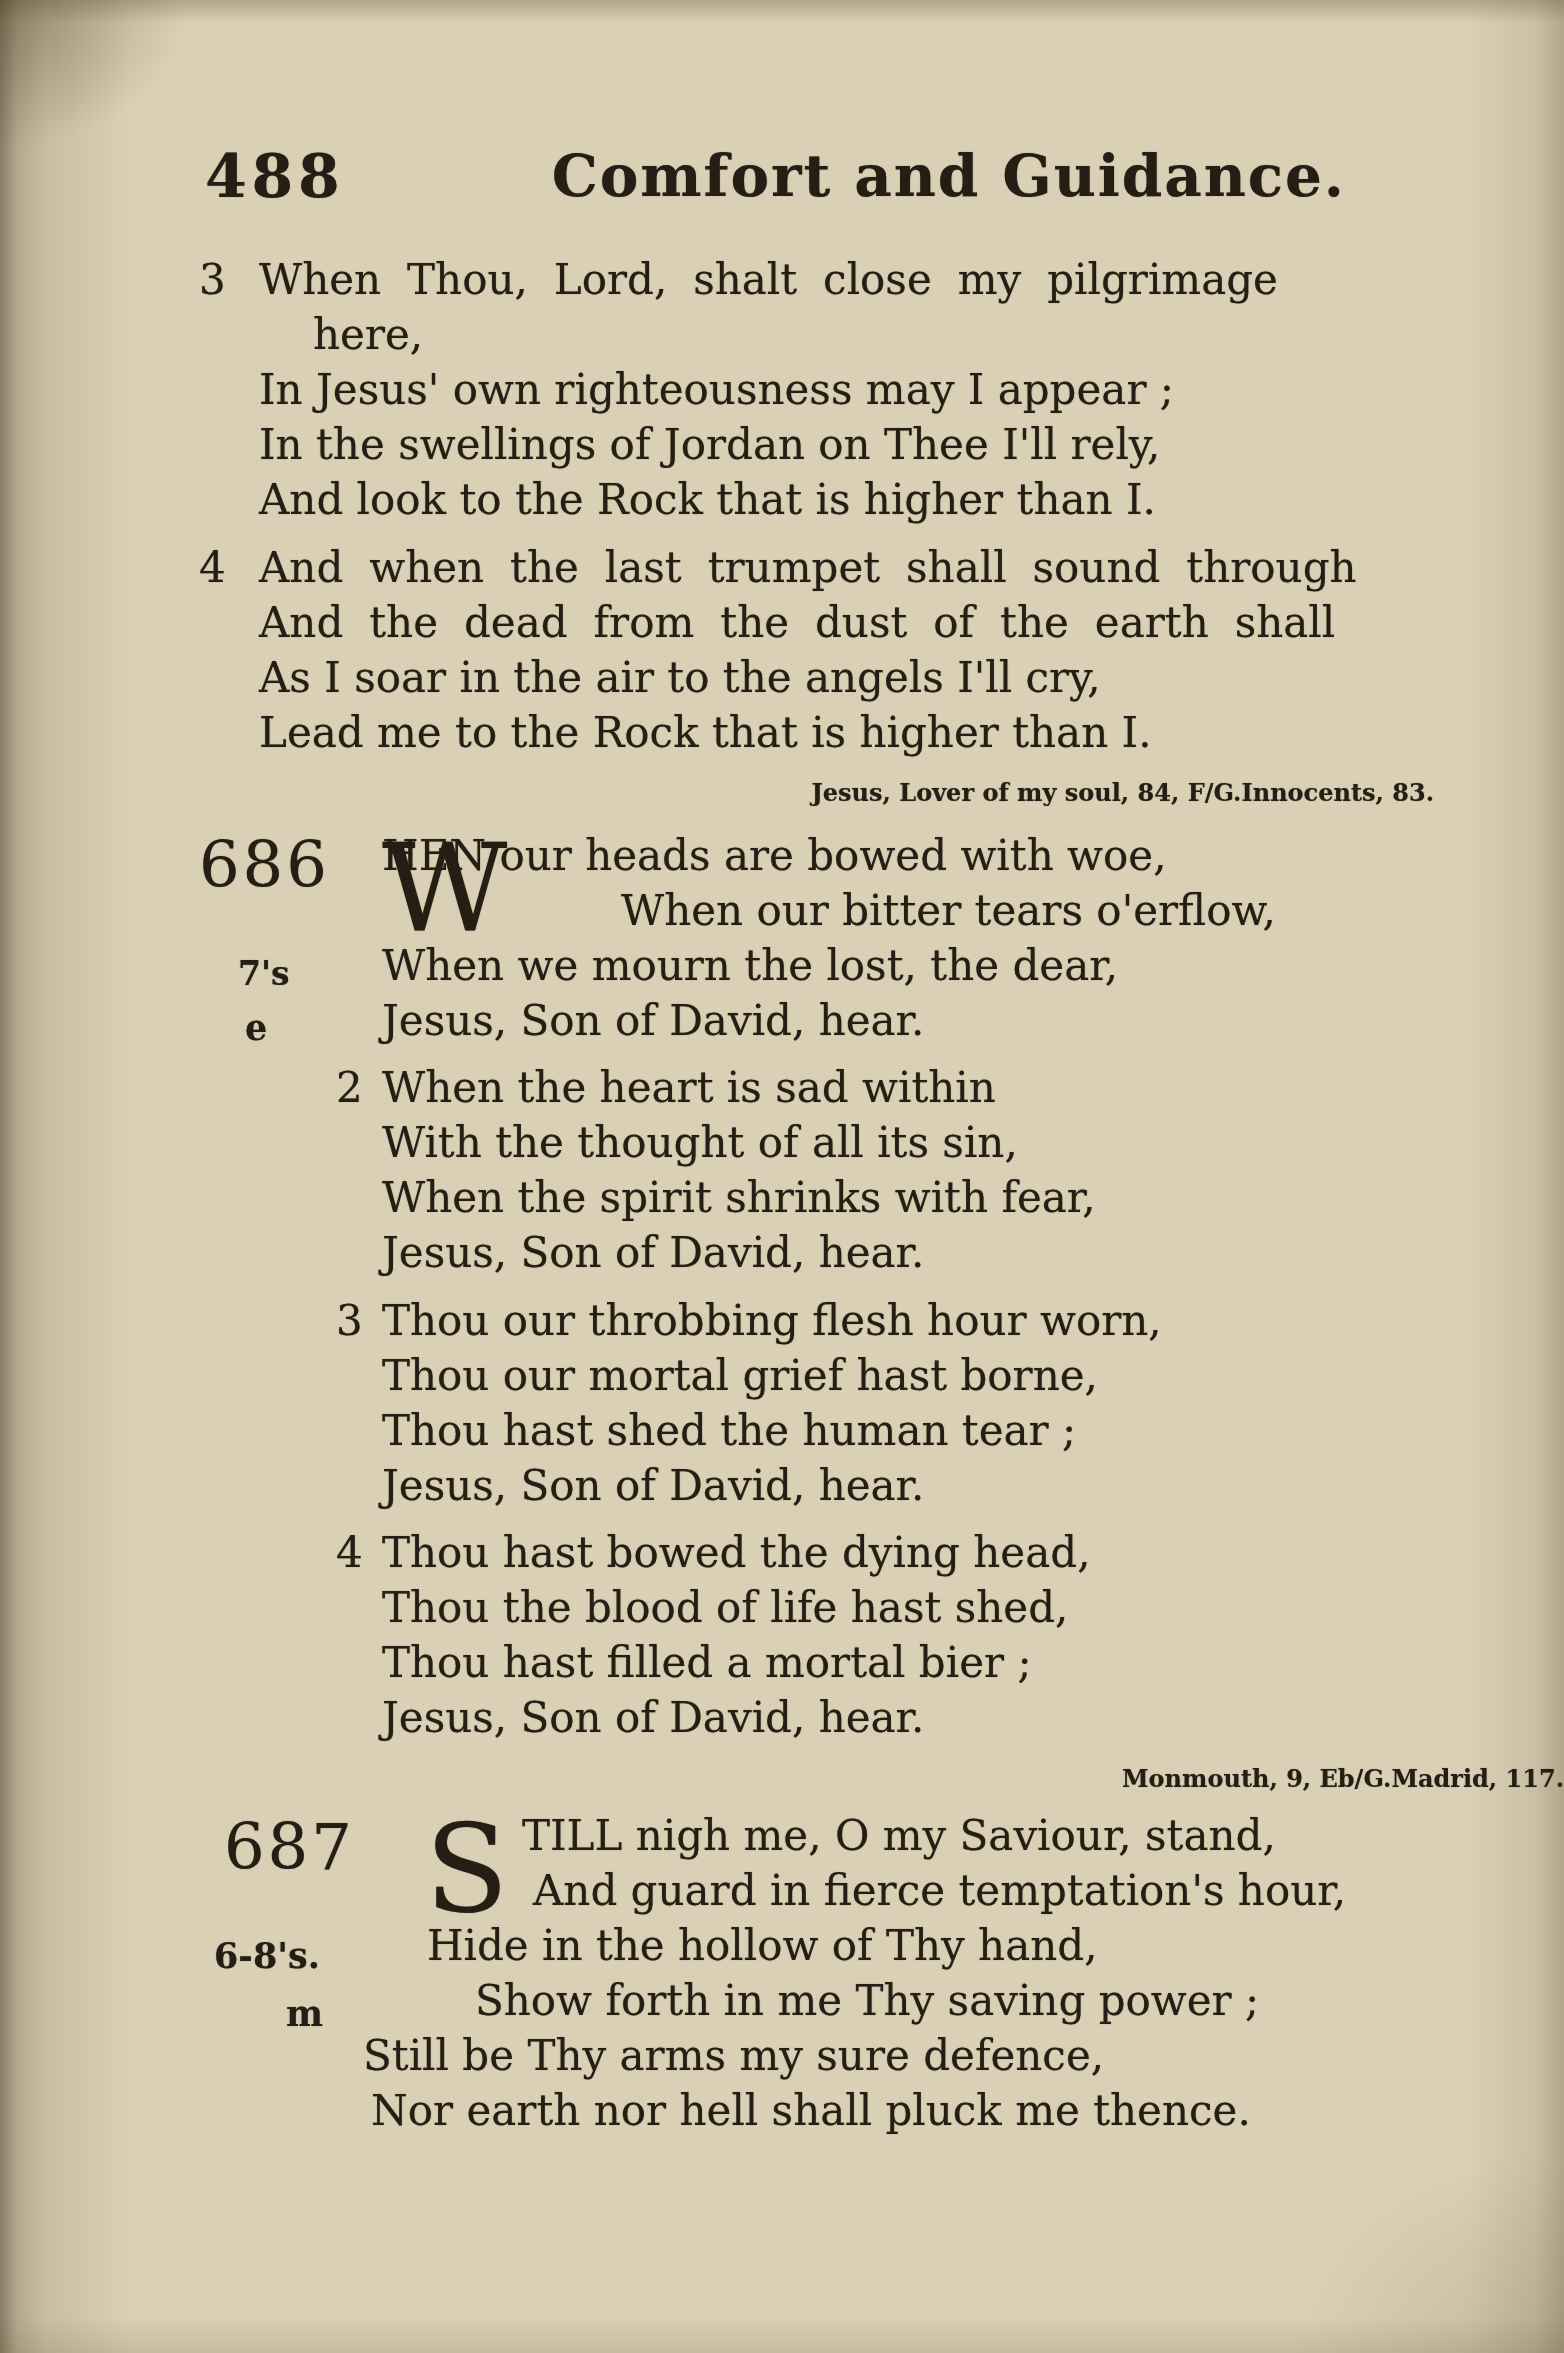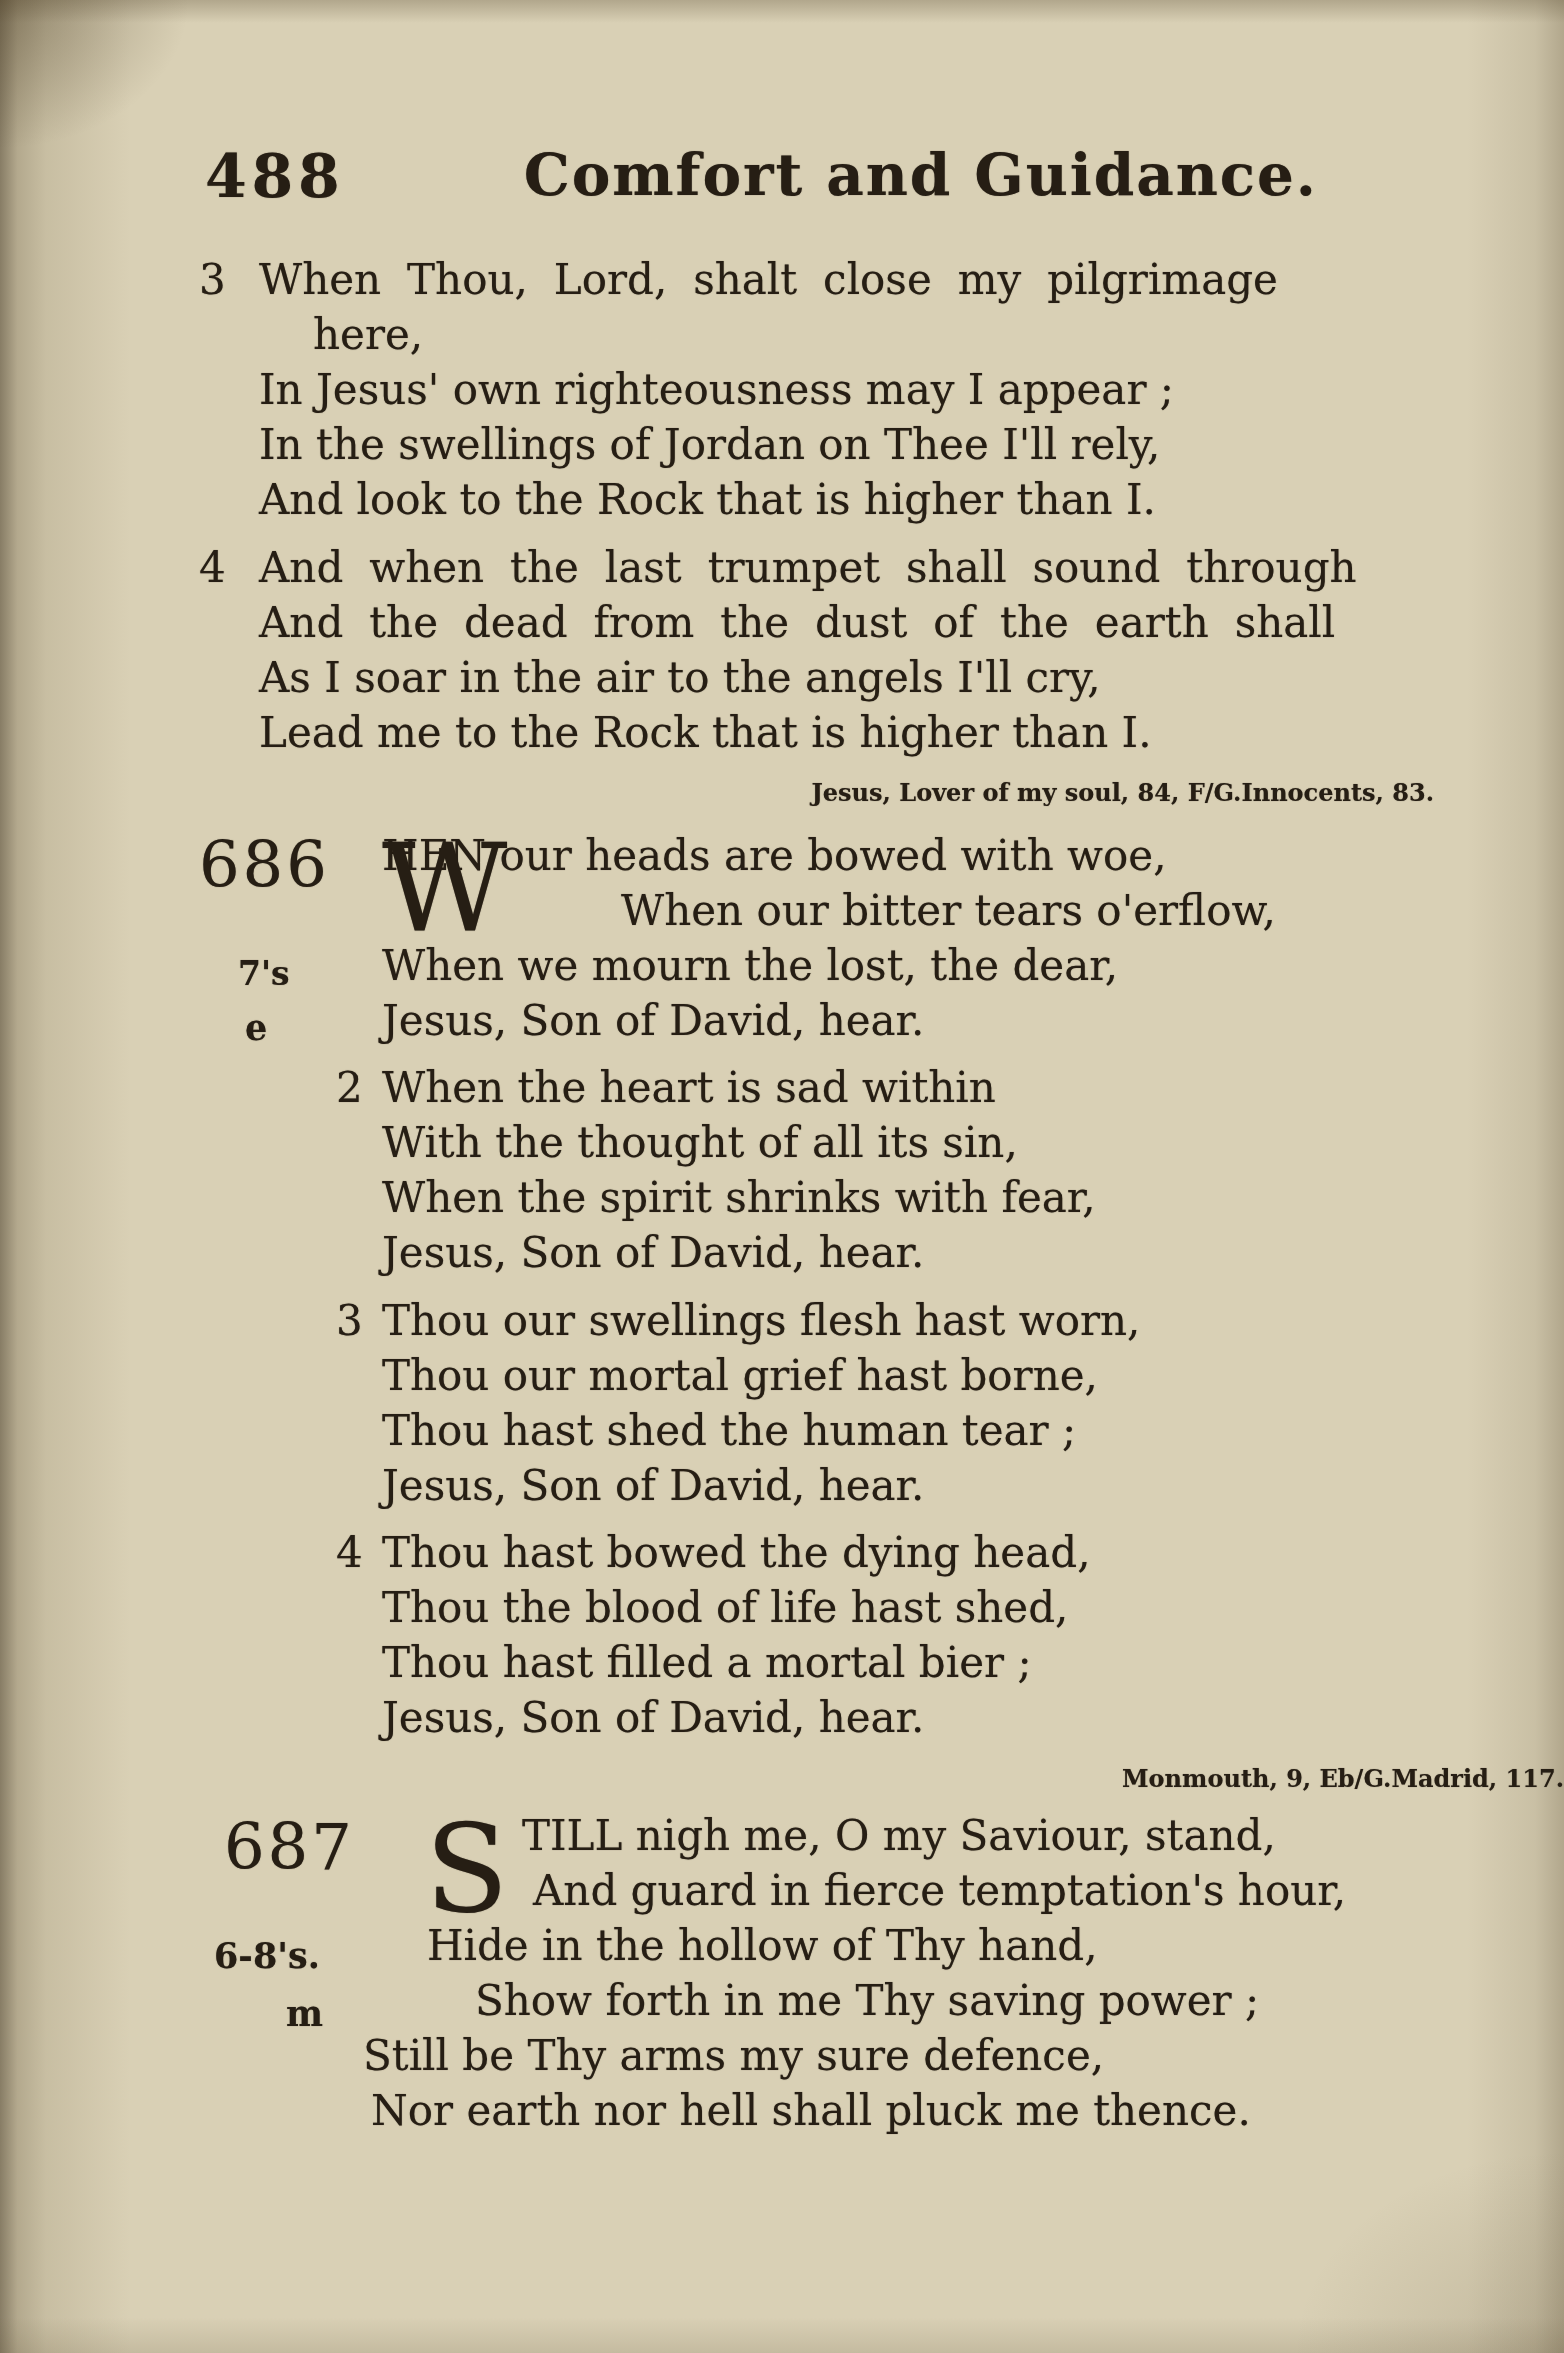--- a/index.html
+++ b/index.html
@@ -16,21 +16,21 @@
     background-image:
       radial-gradient(270px 212px at 0 0, rgba(74,60,36,.42), rgba(74,60,36,0) 70%),
       radial-gradient(386px 290px at 100% 100%, rgba(86,72,46,.18), rgba(86,72,46,0) 70%),
       linear-gradient(180deg, rgba(86,72,46,.30) 0, rgba(86,72,46,0) 23px),
       linear-gradient(0deg, rgba(86,72,46,.16) 0, rgba(86,72,46,0) 37px),
       linear-gradient(90deg, rgba(60,48,28,.52) 0, rgba(92,78,50,.30) 17.4px, rgba(110,96,64,.16) 46px, rgba(120,106,74,0) 130px),
       linear-gradient(270deg, rgba(86,72,46,.30) 0, rgba(86,72,46,.12) 29px, rgba(86,72,46,0) 97px);
     overflow: hidden;
   }
 
-  .header { display: flex; align-items: flex-start; padding: 141px 145px 0 205px; }
+  .header { display: flex; align-items: center; padding: 141px 145px 0 205px; gap: 28px; }
   .pgnum   { font-size: 60px; font-weight: bold; letter-spacing: 4.8px; }
   .pgtitle { font-size: 58px; font-weight: bold; letter-spacing: 1.9px; margin-left: 179px; white-space: nowrap; }
 
   .cont { margin: 41px 130px 0 199px; font-size: 42px; line-height: 55px; }
   .stanza { margin-bottom: 12.6px; }
   .hang { display: flex; }
   .hang .snum { flex: 0 0 60px; width: 60px; }
   .lines { flex: 1; }
   .line { white-space: nowrap; }
   .line.turn, .turnspan { padding-left: 54px; }
@@ -135,21 +135,21 @@
           <div class="line">When the heart is sad within</div>
           <div class="line">With the thought of all its sin,</div>
           <div class="line">When the spirit shrinks with fear,</div>
           <div class="line">Jesus, Son of David, hear.</div>
         </div>
       </div>
 
       <div class="stanza hang2">
         <span class="snum">3</span>
         <div class="lines">
-          <div class="line">Thou our swellings flesh hast worn,</div>
+          <div class="line">Thou our throbbing flesh hour worn,</div>
           <div class="line">Thou our mortal grief hast borne,</div>
           <div class="line">Thou hast shed the human tear ;</div>
           <div class="line">Jesus, Son of David, hear.</div>
         </div>
       </div>
 
       <div class="stanza hang2">
         <span class="snum">4</span>
         <div class="lines">
           <div class="line">Thou hast bowed the dying head,</div>

